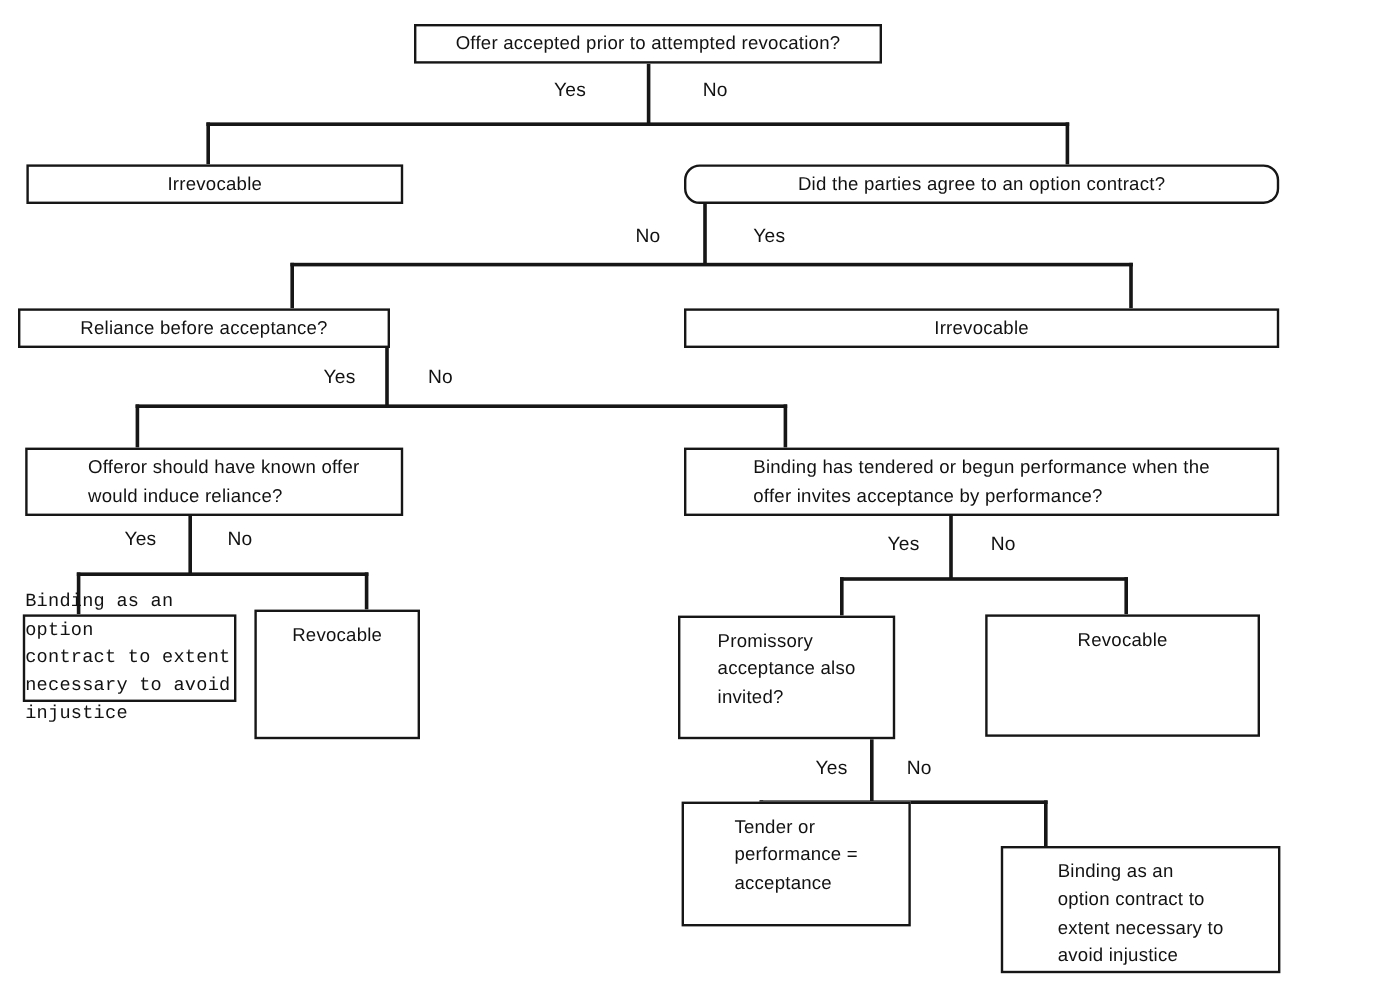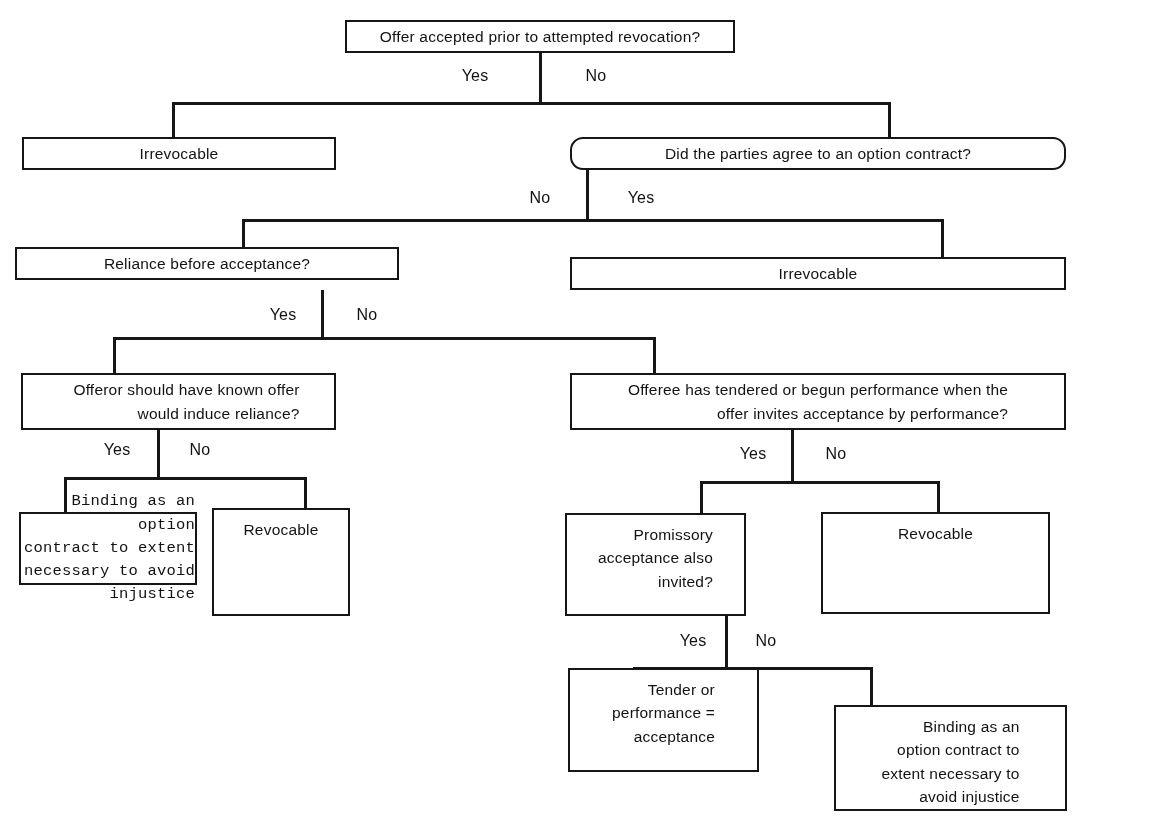--- a/index.html
+++ b/index.html
@@ -17,21 +17,21 @@
     overflow: hidden;
   }
   .node {
     position: absolute;
     box-sizing: border-box;
     border: 2px solid #161616;
     background: #ffffff;
     display: flex;
     align-items: center;
     justify-content: center;
-    text-align: right;
+    text-align: left;
     font-size: 15.5px;
     line-height: 1.5;
     white-space: pre-line;
     letter-spacing: 0.2px;
   }
   .node.v-top {
     align-items: flex-start;
     padding-top: 8px;
   }
   .line {
@@ -96,28 +96,28 @@
   <div class="edge-label" style="left:836px; top:444px;">No</div>
   <div class="edge-label" style="left:693px; top:631px;">Yes</div>
   <div class="edge-label" style="left:766px; top:631px;">No</div>
 
   <div class="node" style="left:345px; top:20px;  width:390px; height:33px;">Offer accepted prior to attempted revocation?</div>
 
   <div class="node" style="left:22px;  top:137px; width:314px; height:33px;">Irrevocable</div>
 
   <div class="node" style="left:570px; top:137px; width:496px; height:33px;border-radius:13px;">Did the parties agree to an option contract?</div>
 
-  <div class="node" style="left:15px;  top:247px; width:384px; height:33px;">Reliance before acceptance?</div>
+  <div class="node" style="left:15px;  top:257px; width:310px; height:33px;">Reliance before acceptance?</div>
 
   <div class="node" style="left:570px; top:257px; width:496px; height:33px;">Irrevocable</div>
 
   <div class="node" style="left:21px;  top:373px; width:315px; height:57px;padding-left:16px;">Offeror should have known offer
 would induce reliance?</div>
 
-  <div class="node" style="left:570px; top:373px; width:496px; height:57px;">Offeree has tendered or begun performance when the
+  <div class="node" style="left:570px; top:373px; width:496px; height:57px;">Binding has tendered or begun performance when the
 offer invites acceptance by performance?</div>
 
   <div class="node" style="left:19px;  top:512px; width:178px; height:73px;font-family:Liberation Mono, monospace;">Binding as an option
 contract to extent
 necessary to avoid
 injustice</div>
 
   <div class="node v-top" style="left:212px; top:508px; width:138px; height:108px;">Revocable</div>
 
   <div class="node v-top" style="left:565px; top:513px; width:181px; height:103px;">Promissory

